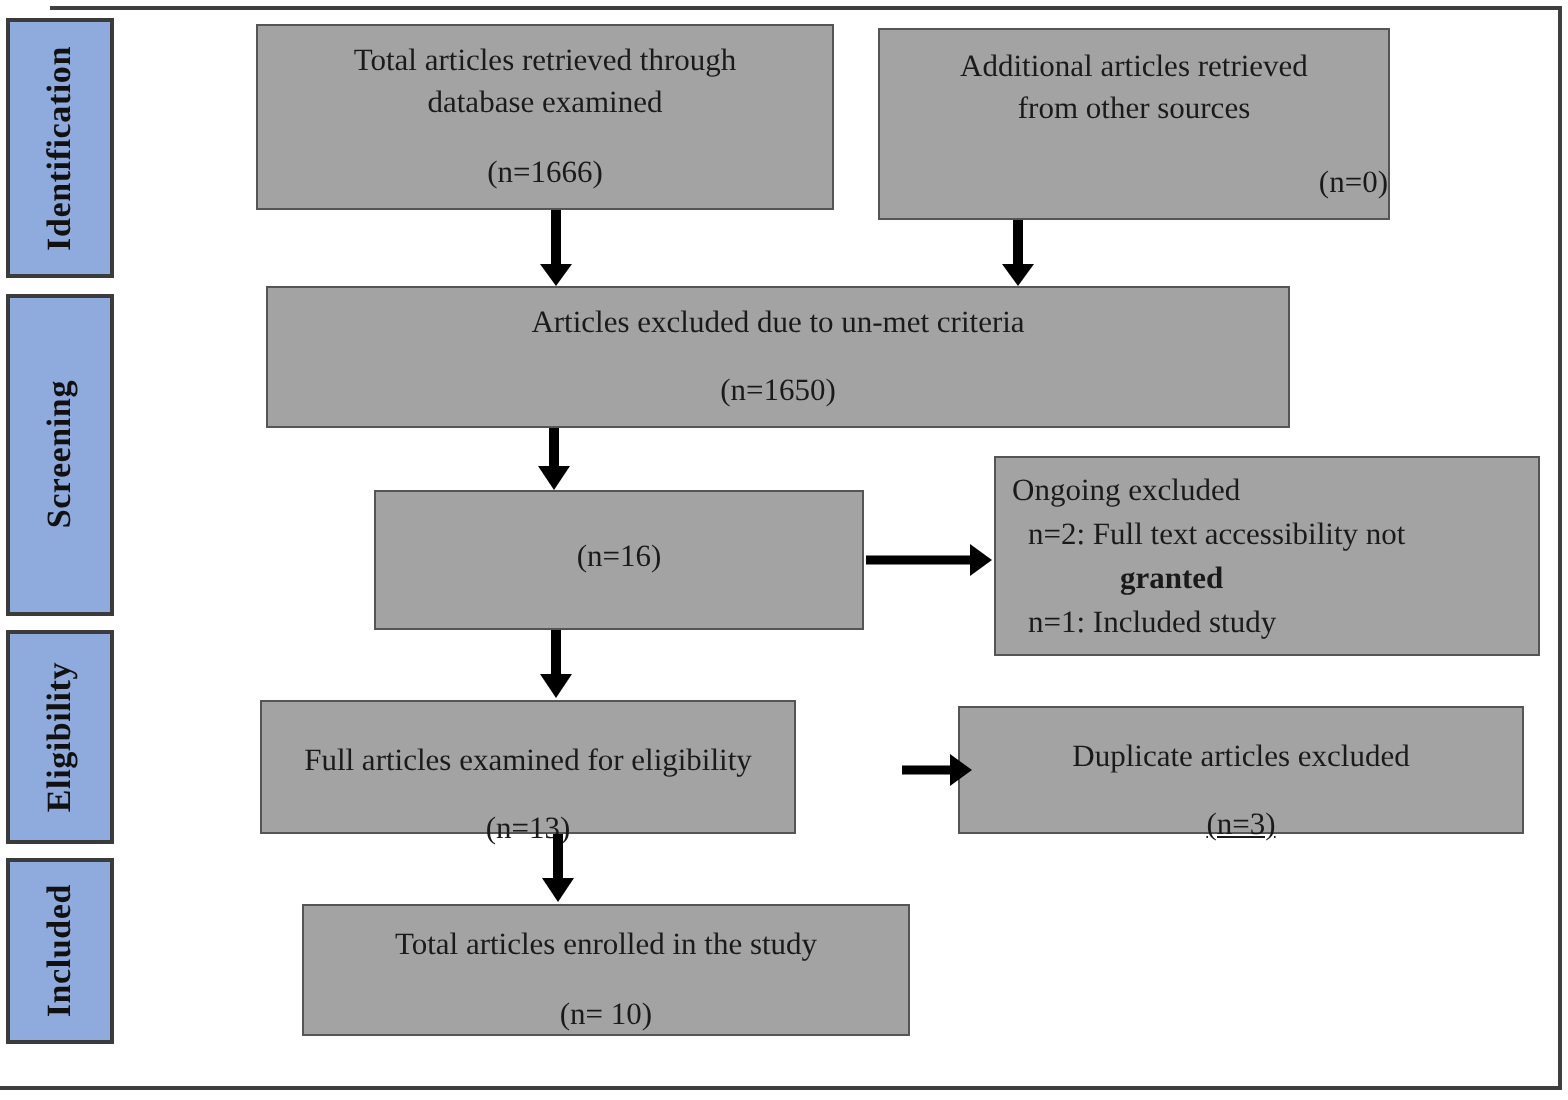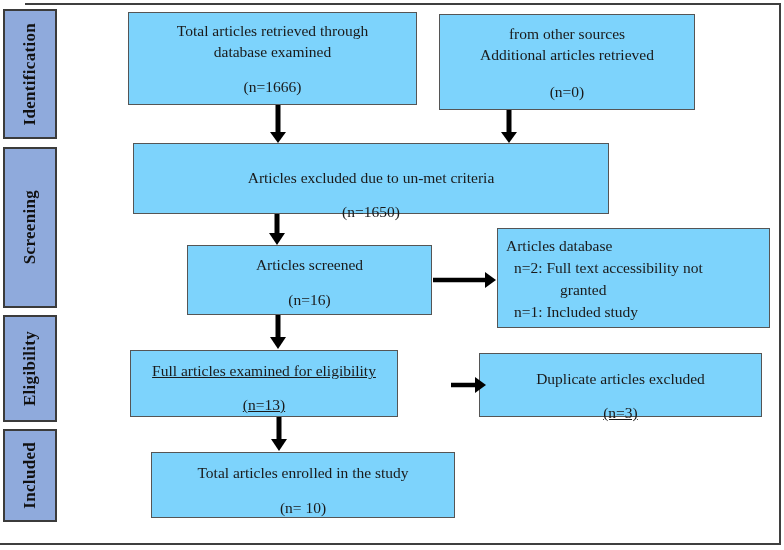--- a/index.html
+++ b/index.html
@@ -32,44 +32,44 @@
     white-space: nowrap;
   }
   #stage-identification { top: 9px;   height: 130px; }
   #stage-screening      { top: 147px; height: 161px; }
   #stage-eligibility    { top: 315px; height: 107px; }
   #stage-included       { top: 429px; height: 93px;  }
 
   
   .fbox {
     position: absolute;
-    background: #7dd3fc;
+    background: #a3a3a3;
     border: 1.5px solid #555555;
     box-sizing: border-box;
     font-size: 15.5px;
     line-height: 21px;
     text-align: center;
   }
   .fbox .count { margin-top: 14px; }
 
   #box-database-search { left: 128px; top: 12px;  width: 289px; height: 93px; padding-top: 7px; }
   #box-other-sources   { left: 439px; top: 14px;  width: 256px; height: 96px; padding-top: 8px; }
-  #box-other-sources .count { margin-top: 16px; }
-  #box-unmet-criteria  { left: 133px; top: 143px; width: 476px; height: 71px; padding-top: 23px; }
+  #box-other-sources .count { margin-top: 16px; text-align: right; }
+  #box-unmet-criteria  { left: 133px; top: 143px; width: 512px; height: 71px; padding-top: 7px; }
   #box-unmet-criteria .count { margin-top: 13px; text-align: center; }
   #box-screened        { left: 187px; top: 245px; width: 245px; height: 70px; padding-top: 8px; }
   #box-fulltext-excluded {
     left: 497px; top: 228px; width: 273px; height: 100px;
     padding-top: 6px; text-align: left; line-height: 22px;
   }
   #box-fulltext-excluded .l0 { padding-left: 8px;  }
   #box-fulltext-excluded .l1 { padding-left: 16px; }
-  #box-fulltext-excluded .l2 { padding-left: 62px; }
+  #box-fulltext-excluded .l2 { padding-left: 62px; font-weight: bold; }
   #box-fulltext-excluded .l3 { padding-left: 16px; }
-  #box-eligibility-exam { left: 130px; top: 350px; width: 268px; height: 67px; padding-top: 9px; text-decoration: underline; }
+  #box-eligibility-exam { left: 130px; top: 350px; width: 268px; height: 67px; padding-top: 19px; }
   #box-eligibility-exam .count { margin-top: 13px; }
   #box-duplicates      { left: 479px; top: 353px; width: 283px; height: 64px; padding-top: 14px; }
   #box-duplicates .count { margin-top: 13px; text-decoration: underline; }
   #box-enrolled        { left: 151px; top: 452px; width: 304px; height: 66px; padding-top: 9px; }
 
   #arrows { position: absolute; left: 0; top: 0; pointer-events: none; }
 </style>
 </head>
 <body>
 
@@ -92,37 +92,36 @@
     <span>Included</span>
   </div>
 
   <div class="fbox" id="box-database-search">
     <div>Total articles retrieved through</div>
     <div>database examined</div>
     <div class="count">(n=1666)</div>
   </div>
 
   <div class="fbox" id="box-other-sources">
+    <div>Additional articles retrieved</div>
     <div>from other sources</div>
-    <div>Additional articles retrieved</div>
     <div class="count">(n=0)</div>
   </div>
 
   <div class="fbox" id="box-unmet-criteria">
     <div>Articles excluded due to un-met criteria</div>
     <div class="count">(n=1650)</div>
   </div>
 
   <div class="fbox" id="box-screened">
-    <div>Articles screened</div>
     <div class="count">(n=16)</div>
   </div>
 
   <div class="fbox" id="box-fulltext-excluded">
-    <div class="l0">Articles database</div>
+    <div class="l0">Ongoing excluded</div>
     <div class="l1">n=2: Full text accessibility not</div>
     <div class="l2">granted</div>
     <div class="l3">n=1: Included study</div>
   </div>
 
   <div class="fbox" id="box-eligibility-exam">
     <div>Full articles examined for eligibility</div>
     <div class="count">(n=13)</div>
   </div>
 

